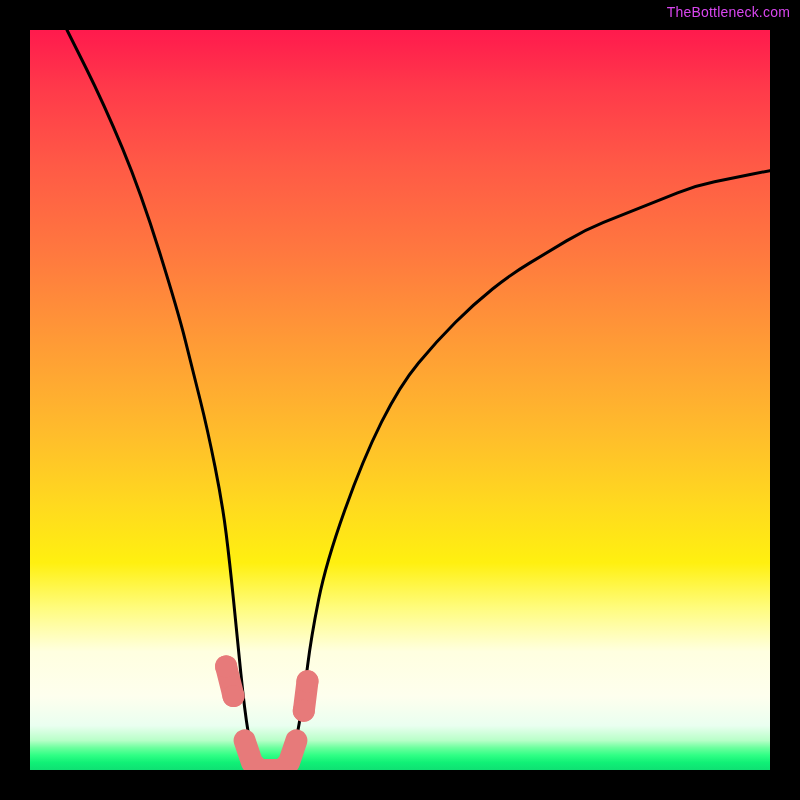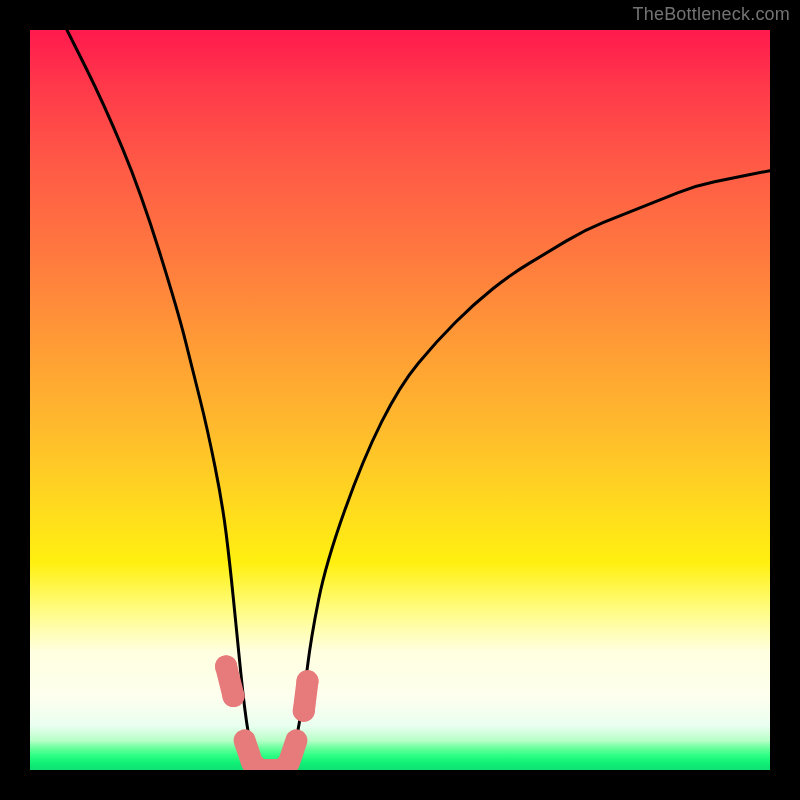--- a/index.html
+++ b/index.html
@@ -14,22 +14,22 @@
   .outer {
     position: relative;
     width: 800px;
     height: 800px;
     background: #000;
   }
   .watermark {
     position: absolute;
     top: 4px;
     right: 10px;
-    color: #737373;
-    font-size: 18px;
+    color: #d946ef;
+    font-size: 14px;
     font-weight: 500;
     letter-spacing: 0.2px;
     user-select: none;
   }
   .plot-area {
     position: absolute;
     left: 30px;
     top: 30px;
     width: 740px;
     height: 740px;

